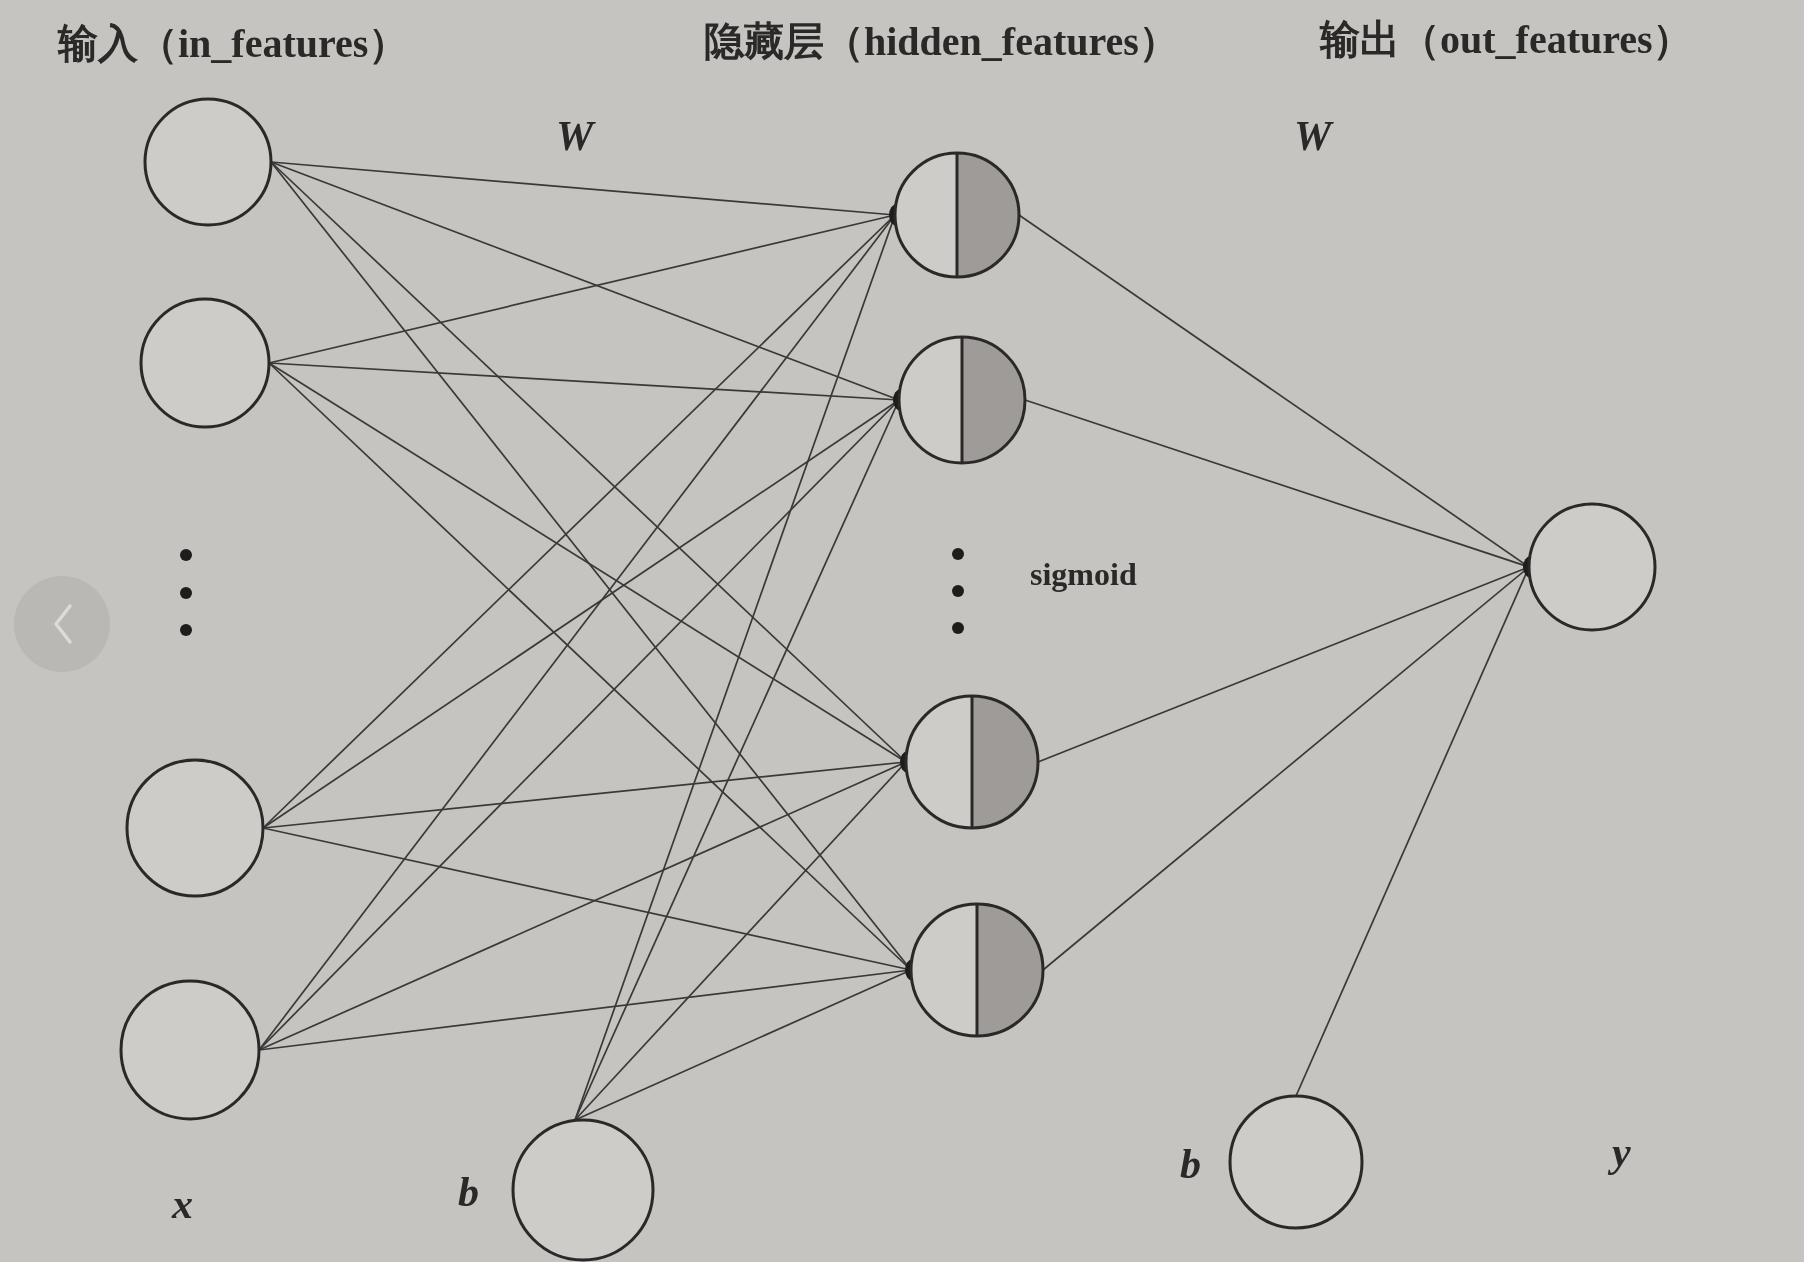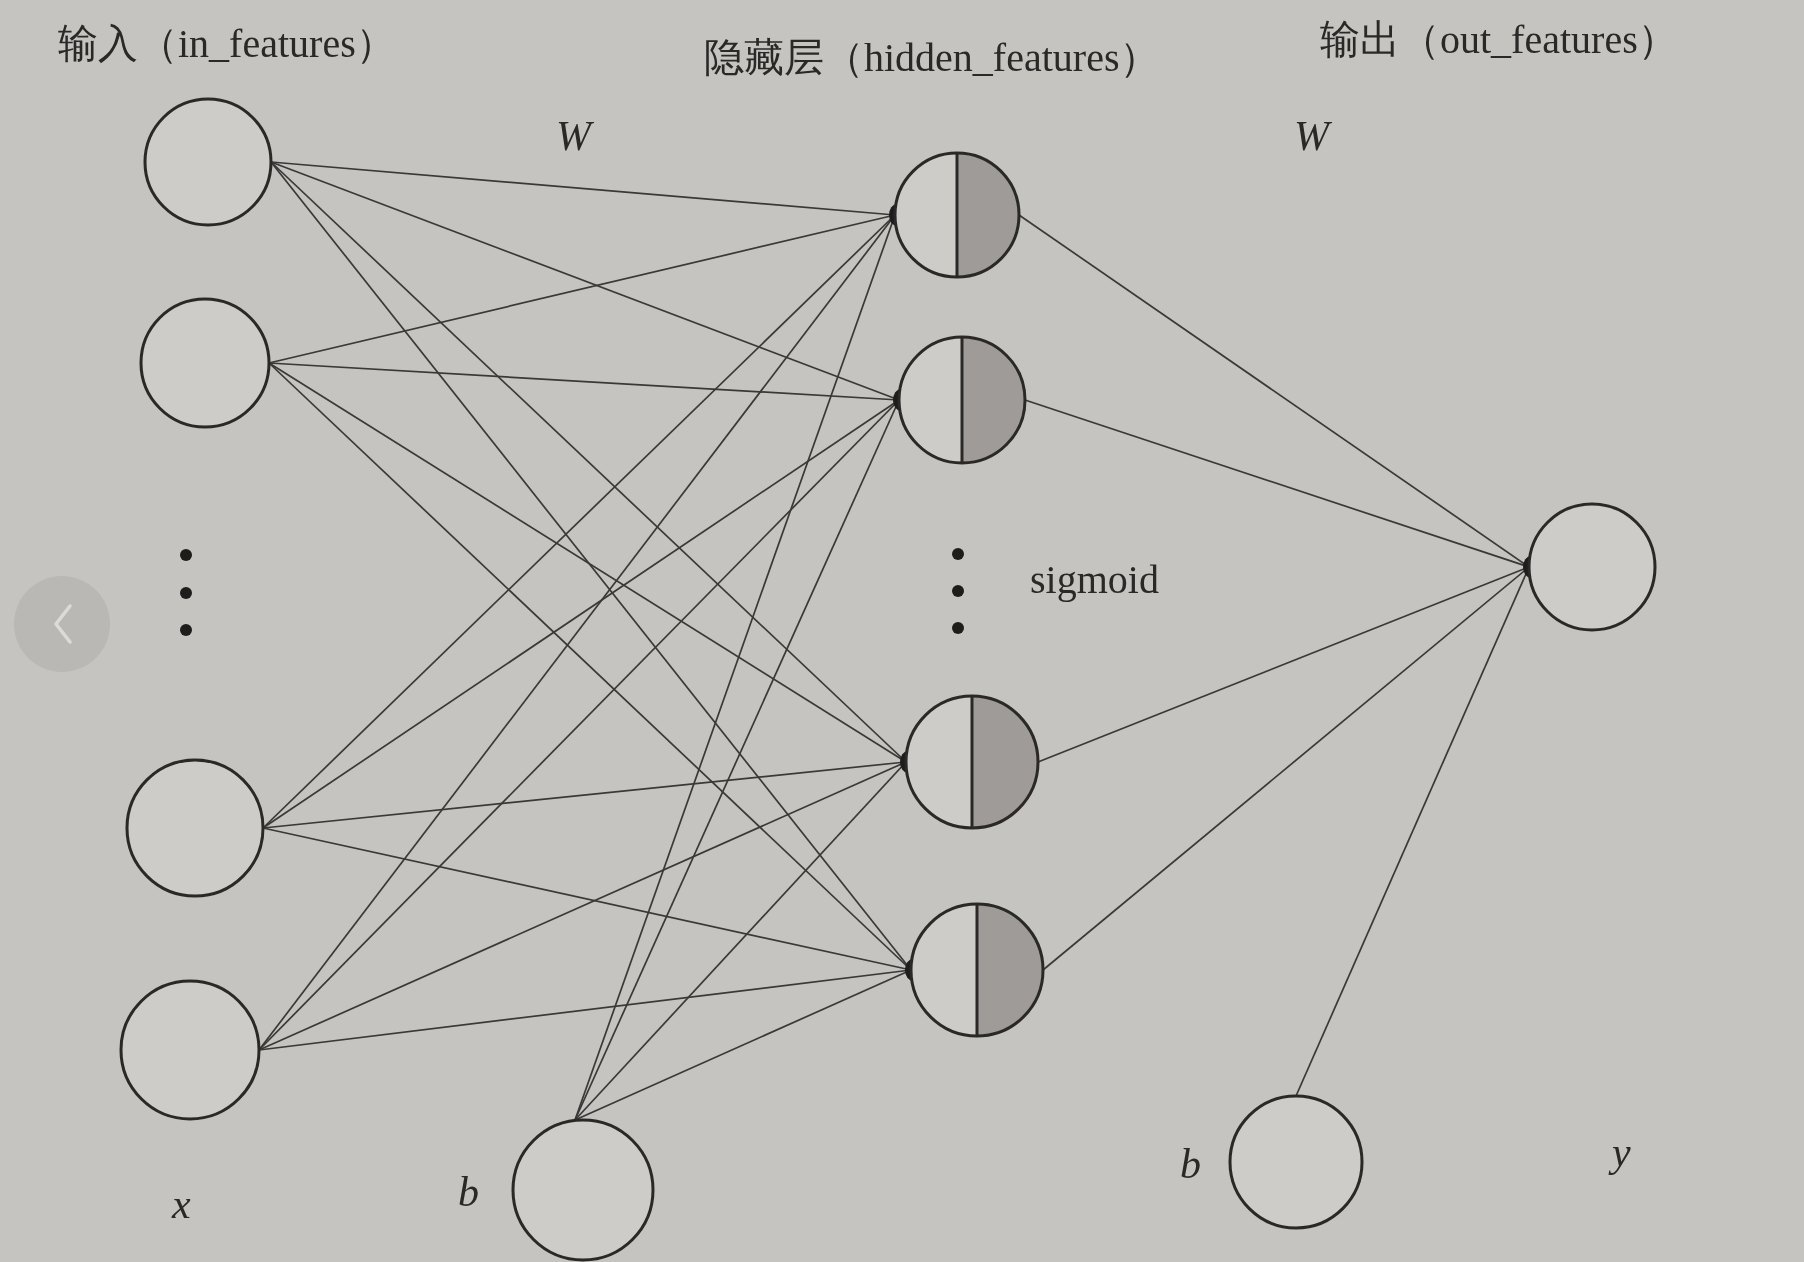--- a/index.html
+++ b/index.html
@@ -4,26 +4,26 @@
 <style>
   html, body { margin: 0; padding: 0; }
   body {
     width: 1804px; height: 1262px; overflow: hidden;
     background: #c5c4c0;
     position: relative;
     font-family: "Liberation Serif", "DejaVu Serif", serif;
   }
   #diagram { position: absolute; left: 0; top: 0; }
   .lbl {
-    position: absolute; color: #2a2928; font-weight: normal; white-space: nowrap;
+    position: absolute; color: #2a2928; font-weight: bold; white-space: nowrap;
     font-family: "Liberation Serif", "DejaVu Serif", serif;
   }
   .title { font-size: 40px; }
   .sym { font-size: 42px; font-style: italic; }
-  .sig { font-size: 40px; }
+  .sig { font-size: 32px; }
   .prev-btn {
     position: absolute; left: 14px; top: 576px; width: 96px; height: 96px;
     border-radius: 50%; background: rgba(175,174,170,0.55);
     cursor: pointer;
   }
   .prev-btn svg { position: absolute; left: 0; top: 0; }
 </style>
 </head>
 <body>
 
@@ -105,21 +105,21 @@
       <circle cx="186" cy="555" r="6" fill="#1e1d1c"></circle>
       <circle cx="186" cy="593" r="6" fill="#1e1d1c"></circle>
       <circle cx="186" cy="630" r="6" fill="#1e1d1c"></circle>
       <circle cx="958" cy="554" r="6" fill="#1e1d1c"></circle>
       <circle cx="958" cy="591" r="6" fill="#1e1d1c"></circle>
       <circle cx="958" cy="628" r="6" fill="#1e1d1c"></circle>
     </g>
 </svg>
 
 <div class="lbl title" style="left:58px; top:16px;">输入（in_features）</div>
-<div class="lbl title" style="left:704px; top:30px;">隐藏层（hidden_features）</div>
+<div class="lbl title" style="left:704px; top:14px;">隐藏层（hidden_features）</div>
 <div class="lbl title" style="left:1320px; top:12px;">输出（out_features）</div>
 
 <div class="lbl sym" style="left:556px; top:112px;">W</div>
 <div class="lbl sym" style="left:1294px; top:112px;">W</div>
 
 <div class="lbl sig" style="left:1030px; top:556px;">sigmoid</div>
 
 <div class="lbl sym" style="left:172px; top:1180px;">x</div>
 <div class="lbl sym" style="left:458px; top:1168px;">b</div>
 <div class="lbl sym" style="left:1180px; top:1140px;">b</div>

